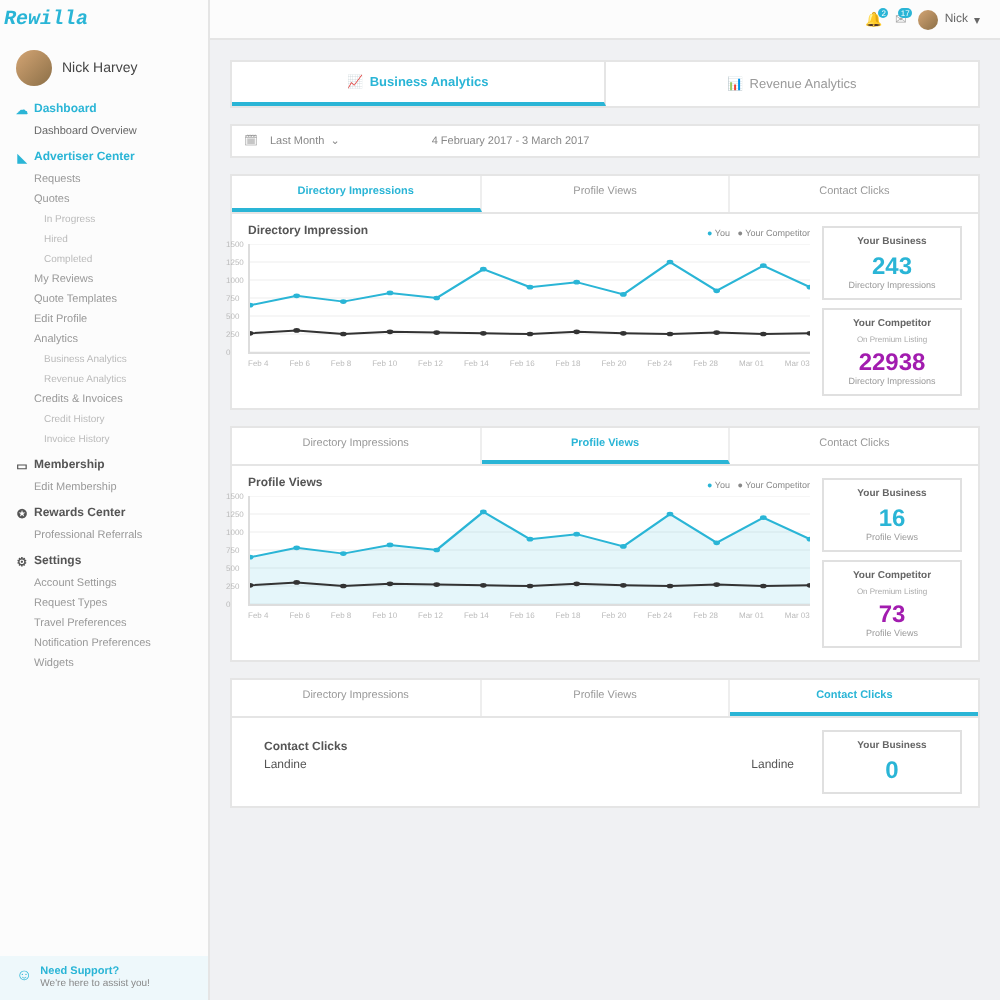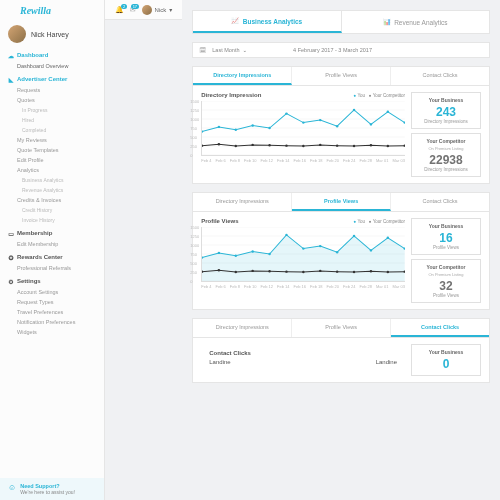--- a/index.html
+++ b/index.html
@@ -1,36 +1,36 @@
 <!DOCTYPE html>
 <html><head>
 <meta charset="utf-8">
 <style>
 *{box-sizing:border-box;margin:0;padding:0;font-family:Arial,sans-serif}
 body{background:#f0f1f3;font-size:6px;color:#555;width:500px;height:500px;overflow:hidden}
 .app{display:flex;height:500px}
 .sidebar{width:105px;background:#fcfcfc;border-right:1px solid #e5e5e5;display:flex;flex-direction:column}
-.logo{padding:5px 20px;font-family:Liberation Serif, serif;font-size:10px;color:#2ab5d6;font-weight:bold;font-style:italic}
+.logo{padding:5px 2px;font-family:Liberation Mono, monospace;font-size:10px;color:#2ab5d6;font-weight:bold;font-style:italic}
 .profile{padding:4px 8px;display:flex;align-items:center;gap:5px}
 .avatar{width:18px;height:18px;border-radius:50%;background:linear-gradient(135deg,#d4a574,#8b6f47)}
 .profile-name{font-size:7px;color:#444}
 .nav{flex:1;overflow-y:auto;padding:2px 0}
 .nav-section{margin-bottom:2px}
 .nav-head{display:flex;align-items:center;gap:3px;padding:3px 8px;font-size:6px;font-weight:bold;color:#2ab5d6}
 .nav-head.dark{color:#555}
 .nav-icon{width:6px;height:6px;display:inline-flex;align-items:center;justify-content:center}
 .nav-item{padding:2px 8px 2px 17px;font-size:5.5px;color:#999;cursor:pointer}
 .nav-item.active{color:#666}
 .nav-item.sub{padding-left:22px;font-size:5px;color:#bbb}
 .support{background:#eef8fb;padding:5px 8px;display:flex;gap:4px;align-items:flex-start}
 .support-icon{color:#2ab5d6;font-size:8px}
 .support-txt{font-size:5.5px}
 .support-title{color:#2ab5d6;font-weight:bold}
 .support-sub{color:#888;font-size:5px}
-.main{flex:1;display:flex;flex-direction:row;overflow:hidden}
+.main{flex:1;display:flex;flex-direction:column;overflow:hidden}
 .topbar{height:20px;display:flex;justify-content:flex-end;align-items:center;gap:6px;padding:0 10px;background:#fcfcfc;border-bottom:1px solid #e5e5e5}
 .tb-icon{position:relative;font-size:7px;color:#aaa}
 .badge{position:absolute;top:-2px;right:-3px;background:#2ab5d6;color:#fff;font-size:4px;padding:0 1.5px;border-radius:4px}
 .tb-user{display:flex;align-items:center;gap:3px;font-size:6px;color:#666}
 .tb-av{width:10px;height:10px;border-radius:50%;background:linear-gradient(135deg,#d4a574,#8b6f47)}
 .content{flex:1;overflow-y:auto;padding:10px}
 .atabs{background:#fff;border:1px solid #e5e5e5;display:flex;margin-bottom:8px}
 .atab{flex:1;text-align:center;padding:6px;font-size:6.5px;color:#999;border-right:1px solid #e5e5e5;display:flex;align-items:center;justify-content:center;gap:3px}
 .atab:last-child{border-right:none}
 .atab.active{color:#2ab5d6;border-bottom:2px solid #2ab5d6;font-weight:bold}
@@ -49,21 +49,21 @@
 .chart{position:relative;height:55px;border-left:1px solid #ddd;border-bottom:1px solid #ddd}
 .chart svg{width:100%;height:100%}
 .yt{position:absolute;left:-12px;font-size:4px;color:#bbb;transform:translateY(-50%)}
 .xts{display:flex;justify-content:space-between;padding-top:2px}
 .xt{font-size:4px;color:#bbb}
 .stats{width:70px;display:flex;flex-direction:column;gap:4px}
 .statbox{border:1px solid #e0e0e0;padding:4px;text-align:center}
 .stat-label{font-size:5px;color:#666;font-weight:bold;margin-bottom:2px}
 .stat-sub{font-size:4px;color:#aaa;margin-bottom:2px}
 .stat-val{font-size:12px;font-weight:bold;color:#2ab5d6}
-.stat-val.dark{color:#737373}
+.stat-val.dark{color:#a21caf}
 .stat-unit{font-size:4.5px;color:#999}
 .single{padding:6px 8px}
 .srow{display:flex;justify-content:space-between;align-items:center}
 </style>
 </head>
 <body>
 
 <div class="app">
   <aside class="sidebar">
     <div class="logo">Rewilla</div>
@@ -315,21 +315,21 @@
           </div>
           <div class="stats">
             <div class="statbox">
               <div class="stat-label">Your Business</div>
               <div class="stat-val">16</div>
               <div class="stat-unit">Profile Views</div>
             </div>
             <div class="statbox">
               <div class="stat-label">Your Competitor</div>
               <div class="stat-sub">On Premium Listing</div>
-              <div class="stat-val dark">32</div>
+              <div class="stat-val dark">73</div>
               <div class="stat-unit">Profile Views</div>
             </div>
           </div>
         </div>
       </div>
 
       <div class="panel">
         <div class="ptabs">
           <div class="ptab">Directory Impressions</div>
           <div class="ptab">Profile Views</div>

